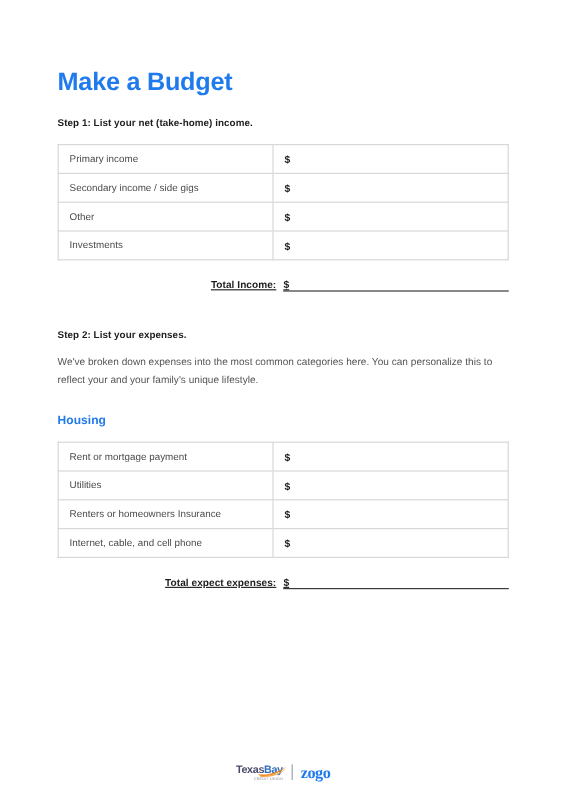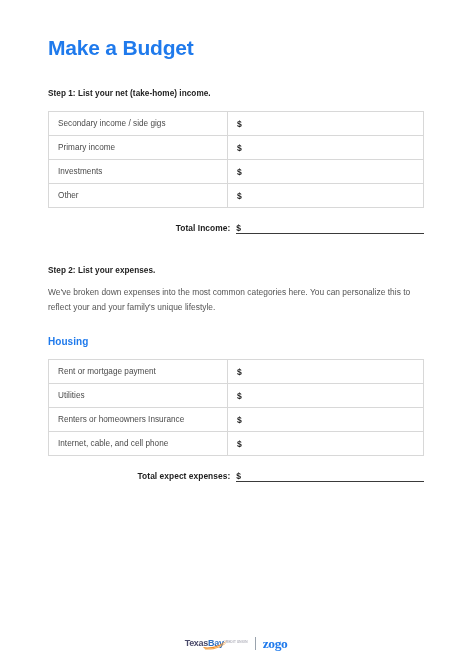--- a/index.html
+++ b/index.html
@@ -29,21 +29,21 @@
     width: 376px;
   }
 
   
   .title {
     color: #1f7aec;
     font-size: 21px;
     font-weight: bold;
     letter-spacing: -0.2px;
     margin: 0;
-    padding-top: 36px;
+    padding-top: 57px;
     line-height: 24px;
   }
 
   
   .timeframe-row {
     margin-top: 19px;
     display: flex;
     align-items: flex-end;
   }
   .timeframe-label {
@@ -62,21 +62,21 @@
   }
 
   
   .step-heading {
     font-size: 8.2px;
     font-weight: bold;
     color: #1d1d1d;
     letter-spacing: 0.05px;
     line-height: 11px;
   }
-  .step1-heading { margin-top: 28px; }
+  .step1-heading { margin-top: 16px; }
   .step2-heading { margin-top: 0; }
 
   .body-text {
     font-size: 8.4px;
     color: #555555;
     line-height: 14.5px;
     margin-top: 9px;
     letter-spacing: 0.02px;
   }
 
@@ -102,20 +102,21 @@
     color: #1d1d1d;
     font-size: 8.6px;
     padding-left: 9px;
   }
 
   
   .total-row {
     display: flex;
     align-items: flex-end;
     margin-top: 13px;
+    text-decoration: underline;
   }
   .total-spacer { flex: 1; }
   .total-label {
     font-size: 8.4px;
     font-weight: bold;
     color: #1d1d1d;
     white-space: nowrap;
     letter-spacing: 0.05px;
     line-height: 12px;
   }
@@ -151,22 +152,22 @@
     left: 0;
     top: 637px;
     width: 472px;
     display: flex;
     align-items: center;
     justify-content: center;
     gap: 7px;
   }
   .tb-logo {
     display: flex;
-    flex-direction: row;
-    align-items: flex-start;
+    flex-direction: column;
+    align-items: flex-end;
     position: relative;
     line-height: 1;
   }
   .tb-main {
     font-size: 9px;
     font-weight: bold;
     color: #4a4a6a;
     letter-spacing: -0.3px;
     position: relative;
     white-space: nowrap;
@@ -210,33 +211,33 @@
   <div class="content">
 
     <h1 class="title">Make a Budget</h1>
 
 
     <div class="step-heading step1-heading">Step 1: List your net (take-home) income.</div>
 
     <table class="grid-table">
       <tbody>
         <tr>
+          <td>Primary income</td>
+          <td class="amount-cell">$</td>
+        </tr>
+        <tr>
           <td>Secondary income / side gigs</td>
           <td class="amount-cell">$</td>
         </tr>
         <tr>
-          <td>Primary income</td>
+          <td>Other</td>
           <td class="amount-cell">$</td>
         </tr>
         <tr>
           <td>Investments</td>
-          <td class="amount-cell">$</td>
-        </tr>
-        <tr>
-          <td>Other</td>
           <td class="amount-cell">$</td>
         </tr>
       </tbody>
     </table>
 
     <div class="total-row">
       <span class="total-spacer"></span>
       <span class="total-label">Total Income:</span>
       <span class="total-currency">$</span>
       <span class="total-line"></span>

